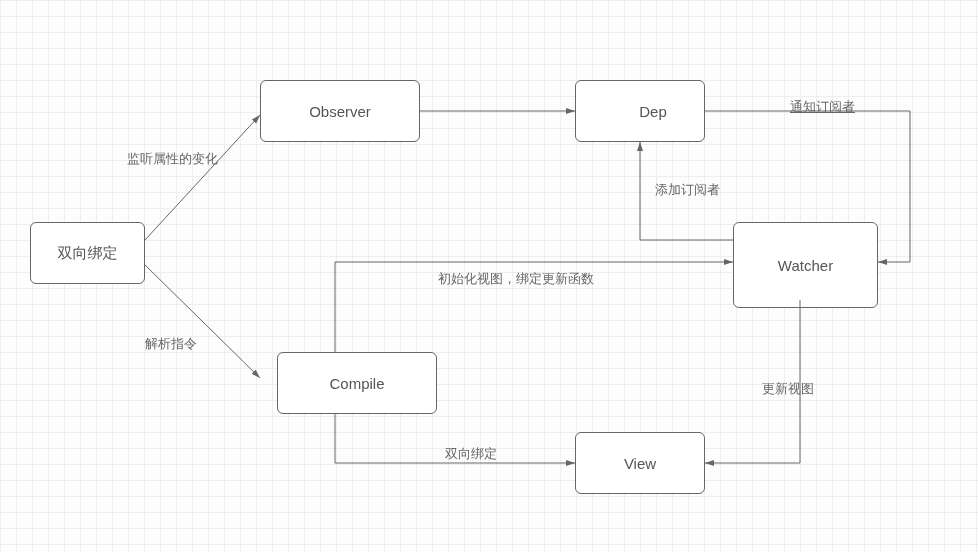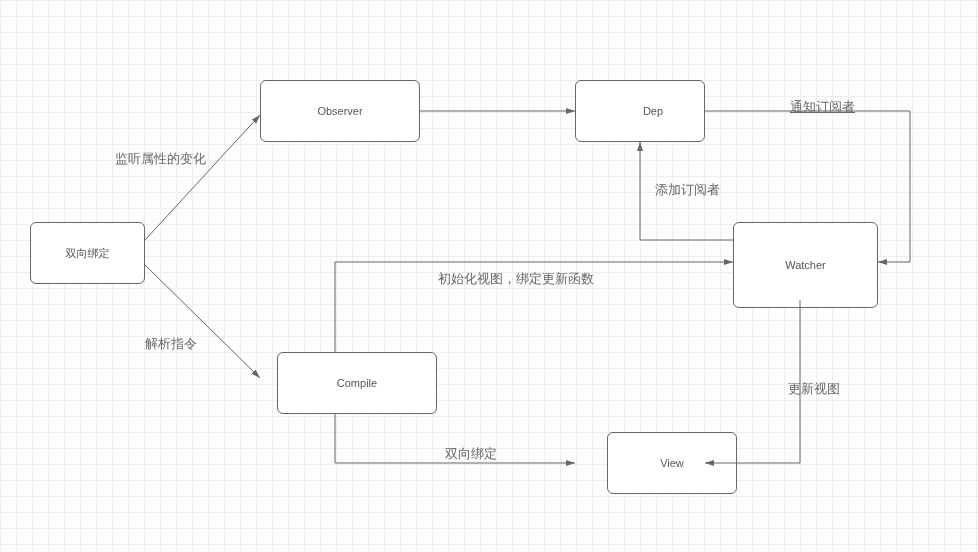--- a/index.html
+++ b/index.html
@@ -20,21 +20,21 @@
       overflow: hidden;
     }
     .node {
       position: absolute;
       background: #fff;
       border: 1px solid #666;
       border-radius: 6px;
       display: flex;
       align-items: center;
       justify-content: center;
-      font-size: 11px;
+      font-size: 15px;
       color: #555;
     }
     .label {
       position: absolute;
       font-size: 13px;
       color: #666;
       background: transparent;
       white-space: nowrap;
     }
     svg {
@@ -70,31 +70,31 @@
 </div>
 
 <div class="node" style="left:575px; top:80px; width:130px; height:62px;padding-left:26px;">
   <span>Dep</span>
 </div>
 
 <div class="node" style="left:733px; top:222px; width:145px; height:86px;">
   <span>Watcher</span>
 </div>
 
-<div class="node" style="left:607px; top:432px; width:130px; height:62px;text-align:center;">
+<div class="node" style="left:575px; top:432px; width:130px; height:62px;text-align:center;">
   <span>View</span>
 </div>
 
-<div class="label" style="left:115px; top:150px;">监听属性的变化</div>
+<div class="label" style="left:127px; top:150px;">监听属性的变化</div>
 <div class="label" style="left:145px; top:335px;">解析指令</div>
 <div class="label" style="left:438px; top:270px;">初始化视图，绑定更新函数</div>
 <div class="label" style="left:445px; top:445px;">双向绑定</div>
 <div class="label" style="left:655px; top:170px;margin-top:11px;">添加订阅者</div>
 <div class="label" style="left:790px; top:98px;text-decoration:underline;">通知订阅者</div>
-<div class="label" style="left:788px; top:380px;">更新视图</div>
+<div class="label" style="left:762px; top:380px;">更新视图</div>
 
 <svg>
   <defs>
     <marker id="arrow" markerWidth="10" markerHeight="10" refX="9" refY="3" orient="auto" markerUnits="strokeWidth">
       <path d="M0,0 L0,6 L9,3 z" class="arrowhead"></path>
     </marker>
   </defs>
 
   <path class="edge" d="M 145 240 L 260 115" marker-end="url(#arrow)"></path>
 

